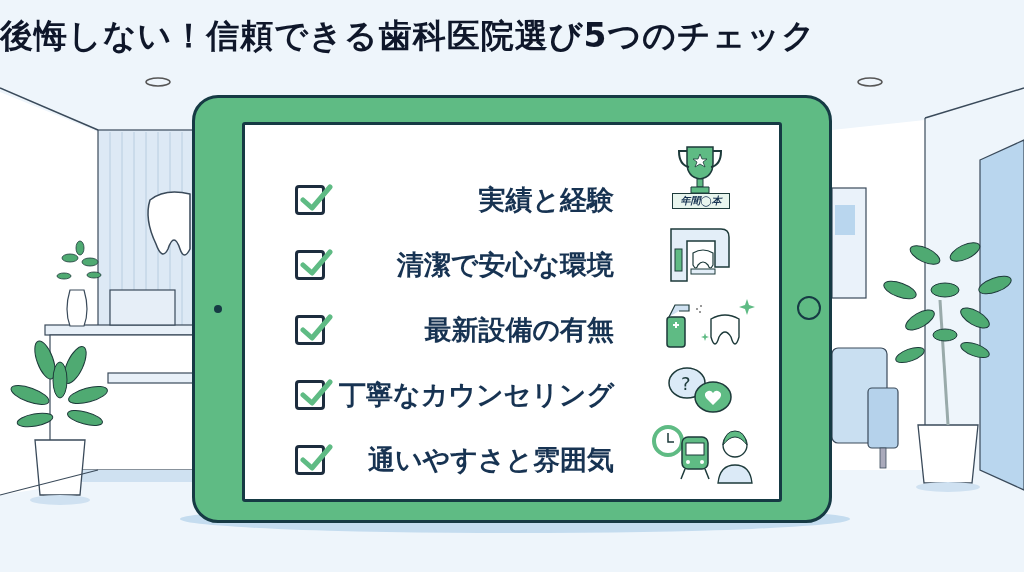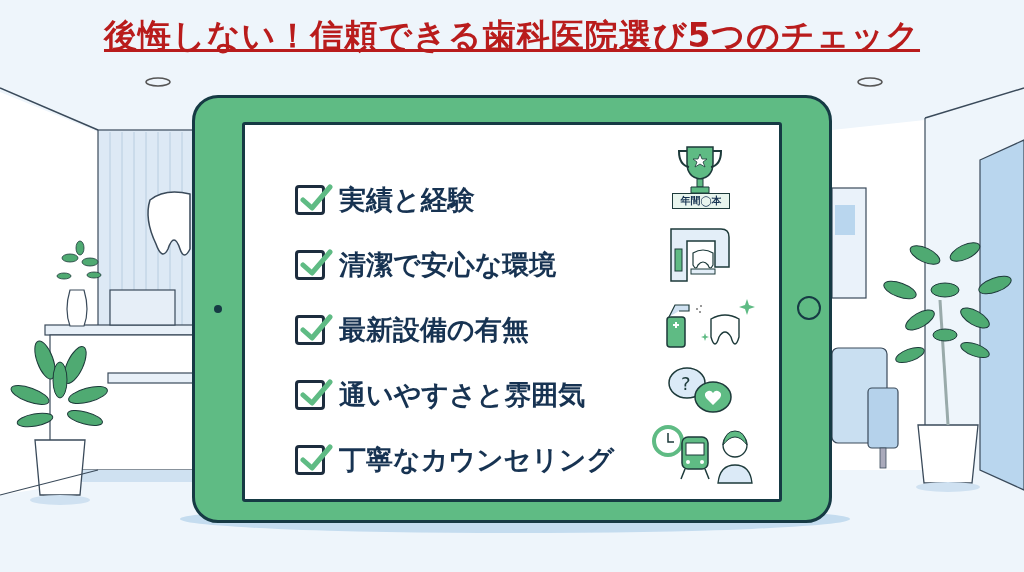--- a/index.html
+++ b/index.html
@@ -3,22 +3,22 @@
 <meta charset="utf-8">
 <style>
   html, body { margin:0; padding:0; }
   body {
     width:1024px; height:572px; overflow:hidden; position:relative;
     background:#eef5fb;
     font-family:"DejaVu Sans", "Liberation Sans", sans-serif;
   }
   .scene { position:absolute; inset:0; }
   .title {
-    position:absolute; left:0; right:0; top:14px; text-align:center;
-    font-size:33px; font-weight:bold; color:#b91c1c; letter-spacing:1px;text-decoration:underline;
+    position:absolute; left:0; right:0; top:14px; text-align:left;
+    font-size:33px; font-weight:bold; color:#0f172a; letter-spacing:1px;
   }
   .tablet {
     position:absolute; left:192px; top:95px; width:640px; height:428px;
     background:#5fbb84; border:3px solid #163a44; border-radius:26px; box-sizing:border-box;
   }
   .tablet-shadow {
     position:absolute; left:180px; top:505px; width:670px; height:28px;
     background:#c4dcef; border-radius:50%;
   }
   .screen {
@@ -27,21 +27,21 @@
   }
   .camera {
     position:absolute; left:19px; top:207px; width:8px; height:8px; border-radius:50%;
     background:#163a44;
   }
   .home-btn {
     position:absolute; right:8px; top:198px; width:24px; height:24px; border-radius:50%;
     border:2.5px solid #163a44; box-sizing:border-box;
   }
   .list { position:absolute; left:50px; top:42px; }
-  .item { display:flex; align-items:center; height:65px; }
+  .item { display:flex; align-items:center; height:65px;justify-content:space-between; }
   .checkbox {
     width:30px; height:30px; border:3px solid #1d2d3e; border-radius:4px; box-sizing:border-box;
     position:relative; margin-right:14px;
   }
   .checkbox svg { position:absolute; left:2px; top:-6px; }
   .item-text { font-size:27px; font-weight:bold; color:#173352; }
   .icon { position:absolute; }
 </style>
 </head>
 <body>
@@ -158,33 +158,33 @@
             </svg>
         </div>
         <span class="item-text">最新設備の有無</span>
       </div>
       <div class="item">
         <div class="checkbox">
           <svg width="34" height="30">
               <polyline points="3,18 12,26 30,5" fill="none" stroke="#5fbb84" stroke-width="5" stroke-linecap="round" stroke-linejoin="round"></polyline>
             </svg>
         </div>
+        <span class="item-text">丁寧なカウンセリング</span>
+      </div>
+      <div class="item">
+        <div class="checkbox">
+          <svg width="34" height="30">
+              <polyline points="3,18 12,26 30,5" fill="none" stroke="#5fbb84" stroke-width="5" stroke-linecap="round" stroke-linejoin="round"></polyline>
+            </svg>
+        </div>
         <span class="item-text">通いやすさと雰囲気</span>
       </div>
-      <div class="item">
-        <div class="checkbox">
-          <svg width="34" height="30">
-              <polyline points="3,18 12,26 30,5" fill="none" stroke="#5fbb84" stroke-width="5" stroke-linecap="round" stroke-linejoin="round"></polyline>
-            </svg>
-        </div>
-        <span class="item-text">丁寧なカウンセリング</span>
-      </div>
-    </div>
-
-    <div class="icon" style="left:420px;top:18px;width:70px;height:70px;">
+    </div>
+
+    <div class="icon" style="left:420px;top:18px;width:70px;height:70px;font-style:italic;">
       <svg width="70" height="52">
         <path d="M22,4 h26 v16 q0,14 -13,16 q-13,-2 -13,-16z" fill="#5fbb84" stroke="#1d3a3a" stroke-width="1.5"></path>
         <path d="M22,8 h-8 q0,14 10,16" fill="none" stroke="#1d3a3a" stroke-width="2"></path>
         <path d="M48,8 h8 q0,14 -10,16" fill="none" stroke="#1d3a3a" stroke-width="2"></path>
         <polygon points="35,11 37,16 42,16 38,19 40,24 35,21 30,24 32,19 28,16 33,16" fill="#fff" stroke="#1d3a3a" stroke-width="0.8"></polygon>
         <rect x="32" y="36" width="6" height="8" fill="#5fbb84" stroke="#1d3a3a"></rect>
         <path d="M26,44 h18 v6 h-18z" fill="#5fbb84" stroke="#1d3a3a"></path>
       </svg>
       <div style="position:absolute;left:7px;top:50px;width:56px;height:14px;border:1.5px solid #1d3a3a;background:#e8f5ee;font-size:10px;font-weight:bold;color:#173352;text-align:center;line-height:14px;">年間◯本</div>
     </div>

